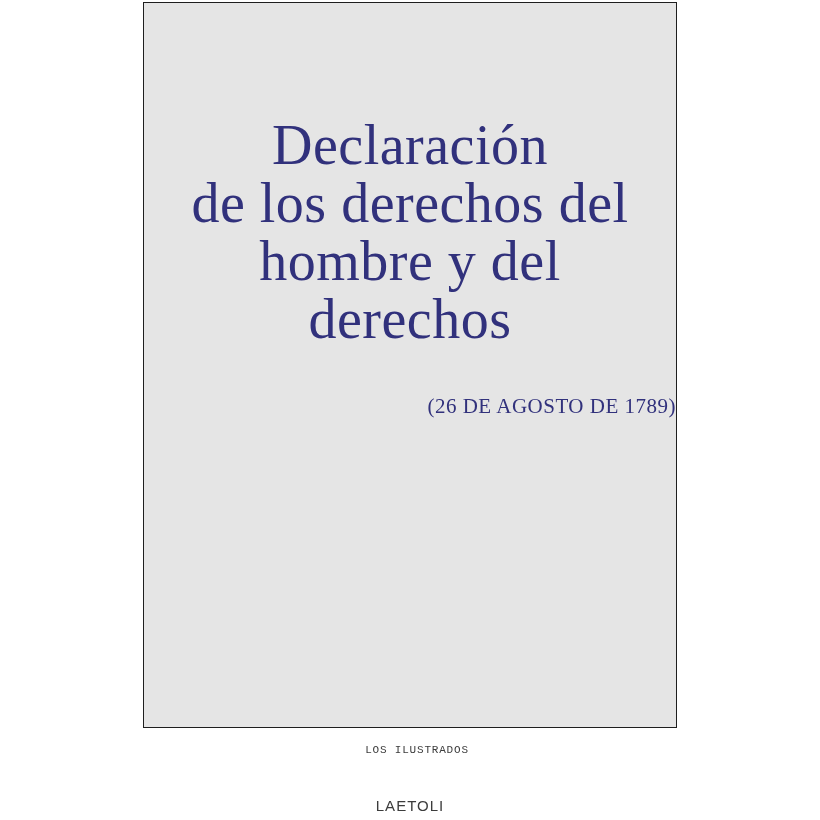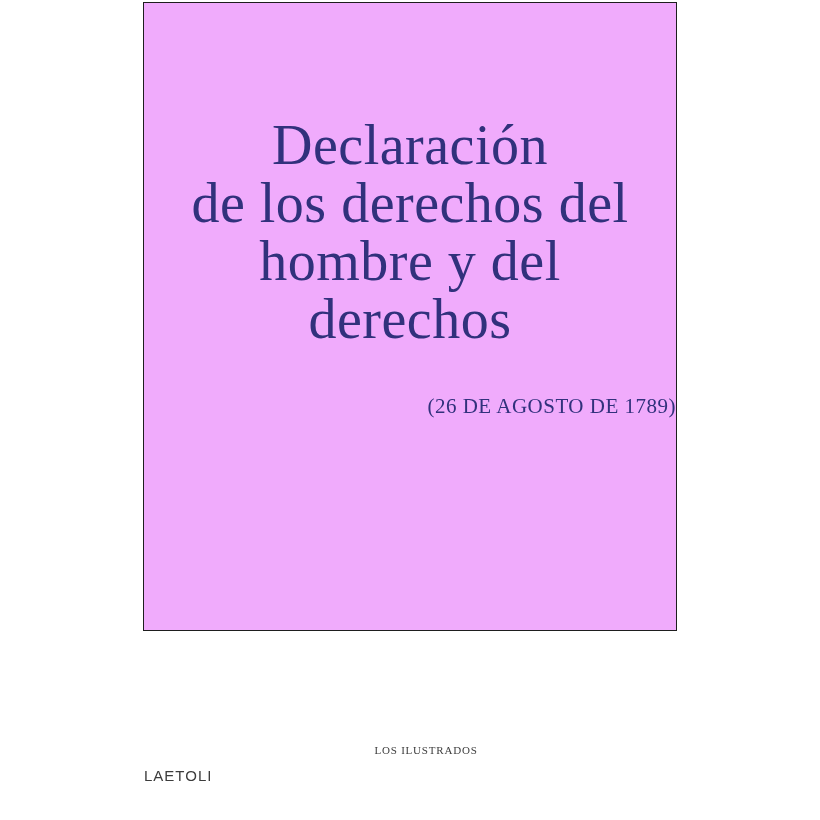--- a/index.html
+++ b/index.html
@@ -14,23 +14,23 @@
     position: relative;
     width: 820px;
     height: 820px;
     background: #ffffff;
   }
   .cover {
     position: absolute;
     left: 143px;
     top: 2px;
     width: 534px;
-    height: 629px;
+    height: 726px;
     box-sizing: border-box;
-    background: #f0abfc;
+    background: #e5e5e5;
     border: 1.5px solid #1e1e1e;
   }
   .title-block {
     position: absolute;
     left: 0;
     top: 113px;
     width: 100%;
     text-align: center;
     font-family: "Liberation Serif", "DejaVu Serif", serif;
     font-size: 56px;
@@ -45,36 +45,36 @@
     width: 100%;
     text-align: right;
     font-family: "Liberation Serif", "DejaVu Serif", serif;
     font-size: 21px;
     line-height: 26px;
     letter-spacing: 0.5px;
     color: #31317c;
   }
   .collection {
     position: absolute;
-    left: 16px;
+    left: 7px;
     top: 740px;
     width: 100%;
     text-align: center;
-    font-family: Liberation Serif, serif;
+    font-family: Liberation Mono, monospace;
     font-size: 11px;
     line-height: 14px;
     letter-spacing: 0.8px;
     color: #3c3c3c;
   }
   .publisher {
     position: absolute;
     left: 0;
-    top: 764px;
+    top: 794px;
     width: 100%;
-    text-align: left;
+    text-align: center;
     font-family: "Liberation Sans", "DejaVu Sans", sans-serif;
     font-size: 15px;
     line-height: 18px;
     letter-spacing: 1px;
     color: #3c3c3c;
   }
 </style>
 </head>
 <body>
 

